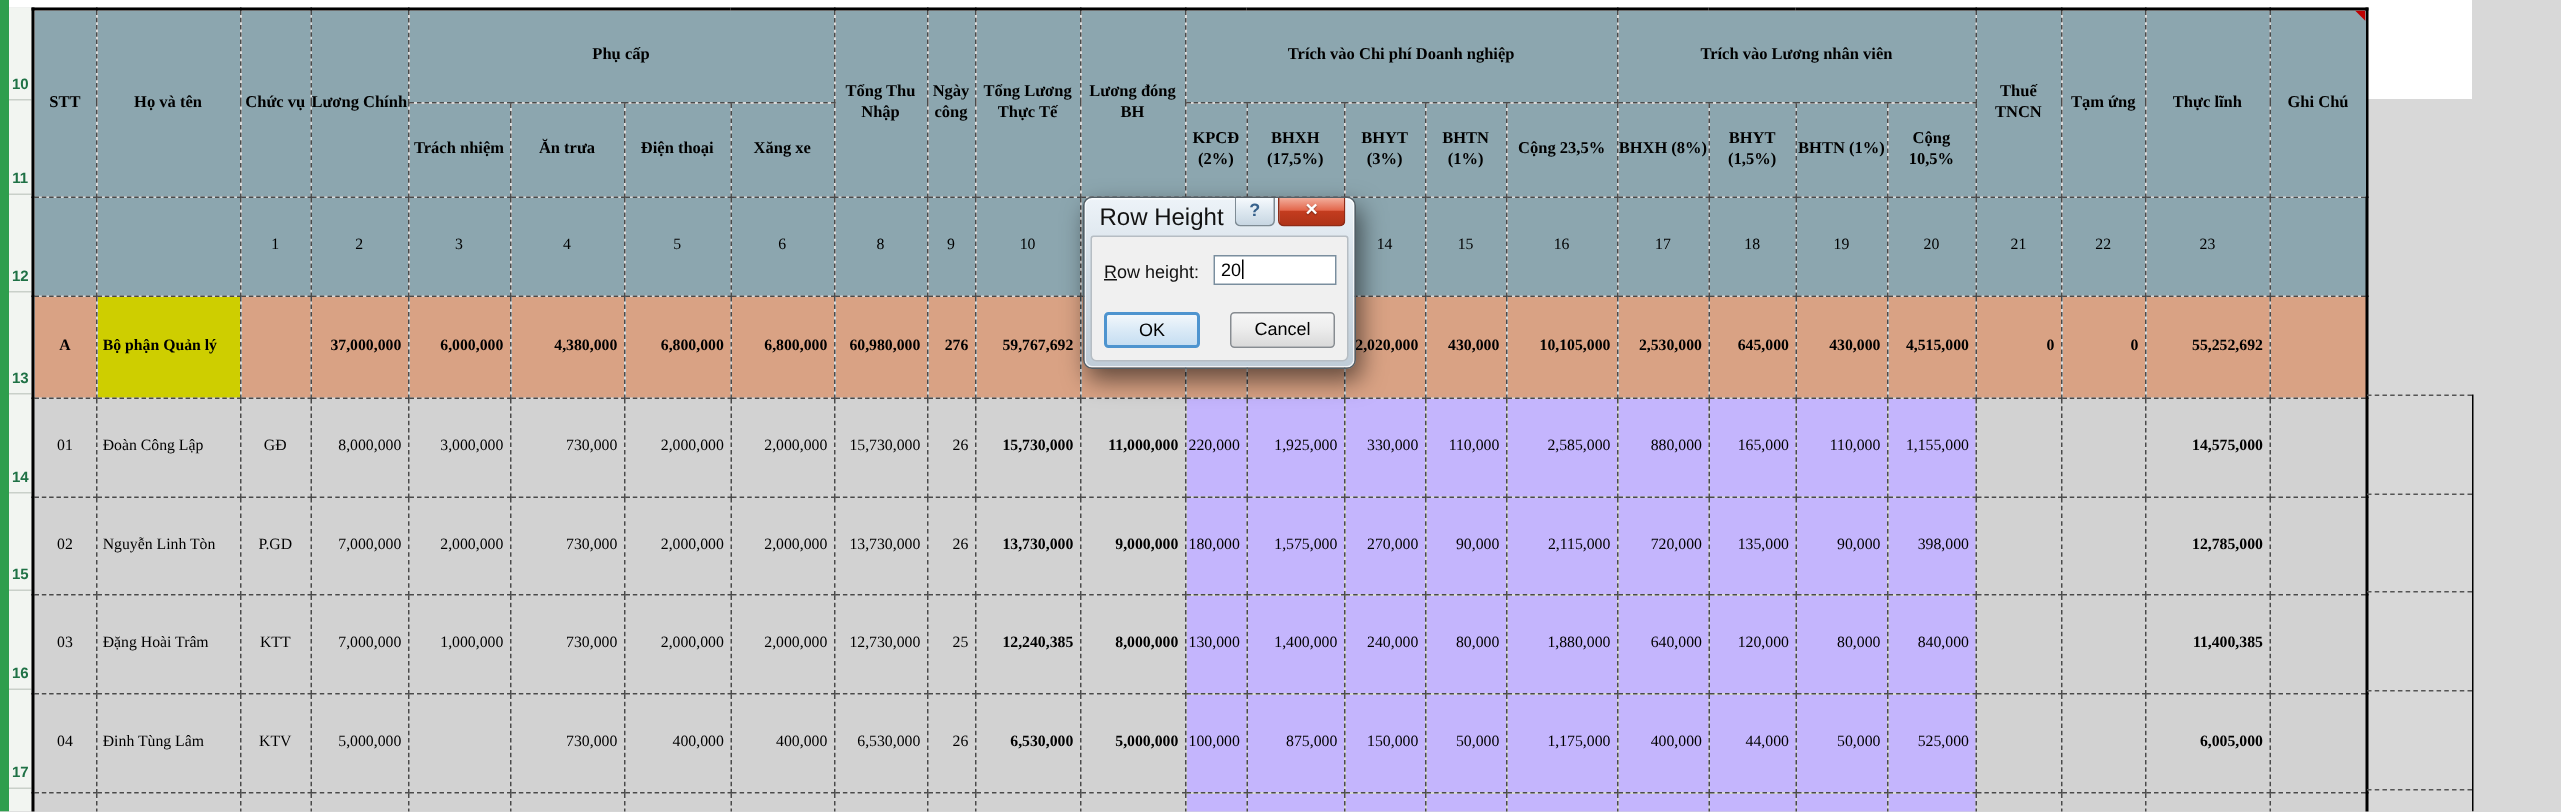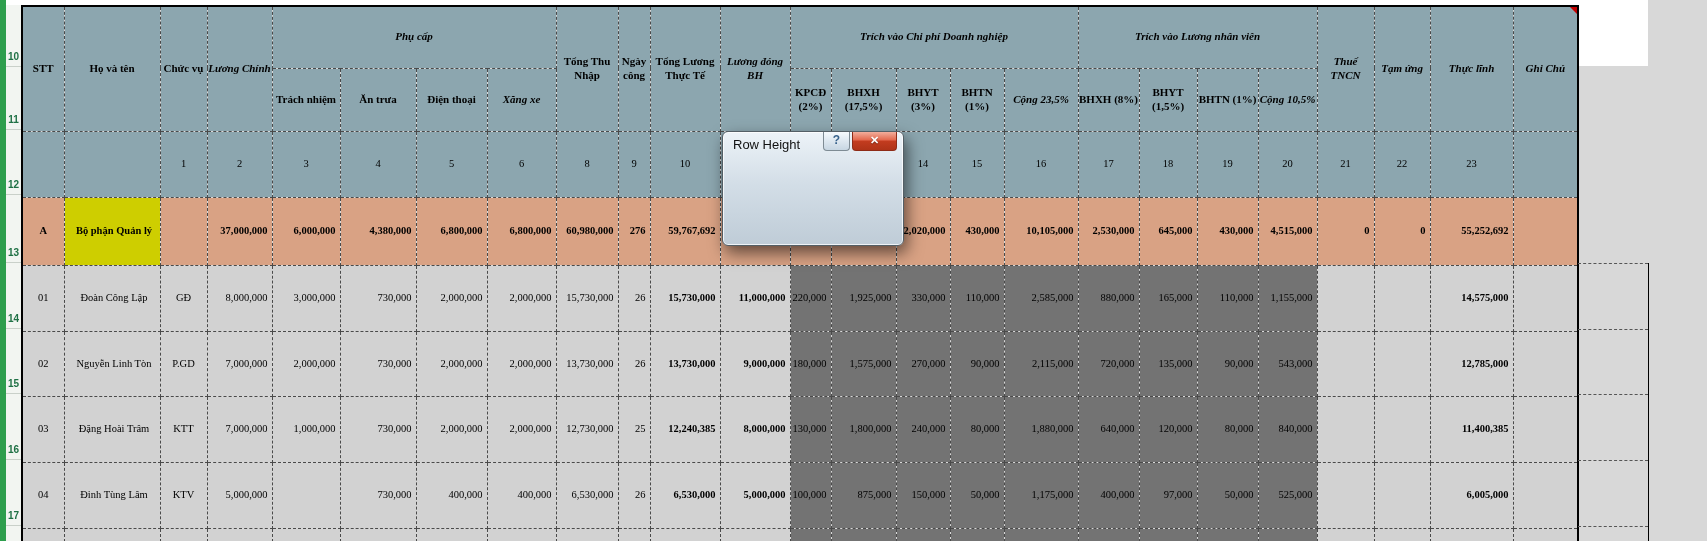--- a/index.html
+++ b/index.html
@@ -26,36 +26,36 @@
   .sub{font-size:10.5px;}
   tr.r12 td{background:#8CA6AF;font-size:10.5px;text-align:center;height:65px;}
   tr.r10{height:62px;} tr.r11{height:63px;}
   tr.r13{height:68px;} tr.r14{height:66px;} tr.r15{height:65px;}
   tr.r16{height:66px;} tr.r17{height:66px;} tr.r18{height:15px;}
   tr.r13 td{background:#D9A284;font-weight:bold;}
   tr.body td{font-size:10.5px;background:#D2D2D2;}
   tr.r13.body td{background:#D9A284;}
   td.n{text-align:right;padding-right:4px;}
   td.c{text-align:center;}
-  td.nm{text-align:center;padding-left:4px;margin-top:48px;}
+  td.nm{text-align:left;padding-left:4px;margin-top:48px;}
   td.bld{font-weight:bold;}
-  tr.body td.ol{background:#737373;}
+  tr.body td.ol{background:#c4b5fd;}
   tr.r13 td.ylw{background:#CECE00;}
   
-  .bl{border-left:1px solid #000;} .br{border-right:1px solid #000;font-style:italic;} .bb{border-bottom:1px solid #000;}
+  .bl{border-left:1px solid #000;} .br{border-right:1px solid #000;} .bb{border-bottom:1px solid #000;}
   th.rel{position:relative;text-align:center;}
   .cmt{position:absolute;top:0;right:0;width:0;height:0;
        border-left:7px solid transparent;border-top:7px solid #C00000;}
   
   .dialog{position:absolute;left:722px;top:131px;width:180px;height:113px;z-index:50;
       border:1px solid #545F66;border-radius:6px;
       background:linear-gradient(180deg,#EDF3F8 0%,#D3DEE7 45%,#BFCCD7 100%);
       box-shadow:3px 7px 16px rgba(0,0,0,0.55), inset 0 0 0 1px rgba(255,255,255,0.75);
       font-family:"Liberation Sans",sans-serif;}
-  .dlg-title{position:absolute;left:10px;top:5px;font-size:13px;color:#111;}
+  .dlg-title{position:absolute;left:10px;top:5px;font-size:16px;color:#111;}
   .btn-help{position:absolute;top:0;right:53px;width:27px;height:19px;box-sizing:border-box;
       border:1px solid #7E8B94;border-top:none;border-radius:0 0 4px 4px;
       background:linear-gradient(180deg,#F6FAFD 0%,#DFE9F1 45%,#C7D6E2 100%);
       color:#38628C;font:bold 12px "Liberation Sans",sans-serif;text-align:center;line-height:17px;cursor:pointer;}
   .btn-close{position:absolute;top:0;right:6px;width:45px;height:19px;box-sizing:border-box;
       border:1px solid #8E2B17;border-top:none;border-radius:0 0 4px 4px;
       background:linear-gradient(180deg,#F2AE9C 0%,#E3674C 45%,#C33C1F 50%,#AF3318 100%);
       color:#fff;font:bold 11px "Liberation Sans",sans-serif;text-align:center;line-height:17px;cursor:pointer;
       text-shadow:0 1px 1px rgba(0,0,0,.4);}
   .dlg-body{position:absolute;left:4px;right:4px;top:25px;bottom:4px;background:#F0F0F0;
@@ -247,41 +247,41 @@
     <td class="n bld">13,730,000</td>
     <td class="n bld">9,000,000</td>
     <td class="n ol">180,000</td>
     <td class="n ol">1,575,000</td>
     <td class="n ol">270,000</td>
     <td class="n ol">90,000</td>
     <td class="n ol">2,115,000</td>
     <td class="n ol">720,000</td>
     <td class="n ol">135,000</td>
     <td class="n ol">90,000</td>
-    <td class="n ol">543,000</td>
+    <td class="n ol">398,000</td>
     <td class="n"></td>
     <td class="n"></td>
     <td class="n bld">12,785,000</td>
     <td></td>
   </tr>
   <tr class="r16 body">
     <td class="c">03</td>
     <td class="nm">Đặng Hoài Trâm</td>
     <td class="c">KTT</td>
     <td class="n">7,000,000</td>
     <td class="n">1,000,000</td>
     <td class="n">730,000</td>
     <td class="n">2,000,000</td>
     <td class="n">2,000,000</td>
     <td class="n">12,730,000</td>
     <td class="n">25</td>
     <td class="n bld">12,240,385</td>
     <td class="n bld">8,000,000</td>
     <td class="n ol">130,000</td>
-    <td class="n ol">1,800,000</td>
+    <td class="n ol">1,400,000</td>
     <td class="n ol">240,000</td>
     <td class="n ol">80,000</td>
     <td class="n ol">1,880,000</td>
     <td class="n ol">640,000</td>
     <td class="n ol">120,000</td>
     <td class="n ol">80,000</td>
     <td class="n ol">840,000</td>
     <td class="n"></td>
     <td class="n"></td>
     <td class="n bld">11,400,385</td>
@@ -299,21 +299,21 @@
     <td class="n">6,530,000</td>
     <td class="n">26</td>
     <td class="n bld">6,530,000</td>
     <td class="n bld">5,000,000</td>
     <td class="n ol">100,000</td>
     <td class="n ol">875,000</td>
     <td class="n ol">150,000</td>
     <td class="n ol">50,000</td>
     <td class="n ol">1,175,000</td>
     <td class="n ol">400,000</td>
-    <td class="n ol">97,000</td>
+    <td class="n ol">44,000</td>
     <td class="n ol">50,000</td>
     <td class="n ol">525,000</td>
     <td class="n"></td>
     <td class="n"></td>
     <td class="n bld">6,005,000</td>
     <td></td>
   </tr>
   <tr class="r18 body">
     <td></td>
         <td></td>
@@ -348,13 +348,19 @@
 <div class="right-dash" style="top:329px"></div>
 <div class="right-dash" style="top:394px"></div>
 <div class="right-dash" style="top:460px"></div>
 <div class="right-dash" style="top:526px"></div>
 <div class="right-col-line"></div>
 
 <div class="dialog">
   <div class="dlg-title">Row Height</div>
   <div class="btn-help"><span>?</span></div>
   <div class="btn-close"><span>✕</span></div>
+  <div class="dlg-body">
+    <div class="dlg-label"><span class="ul">R</span><span>ow height:</span></div>
+    <div class="dlg-input"><span>20</span><span class="caret"></span></div>
+    <div class="dlg-btn btn-ok">OK</div>
+    <div class="dlg-btn btn-cancel">Cancel</div>
+  </div>
 </div>
 
 </body></html>

